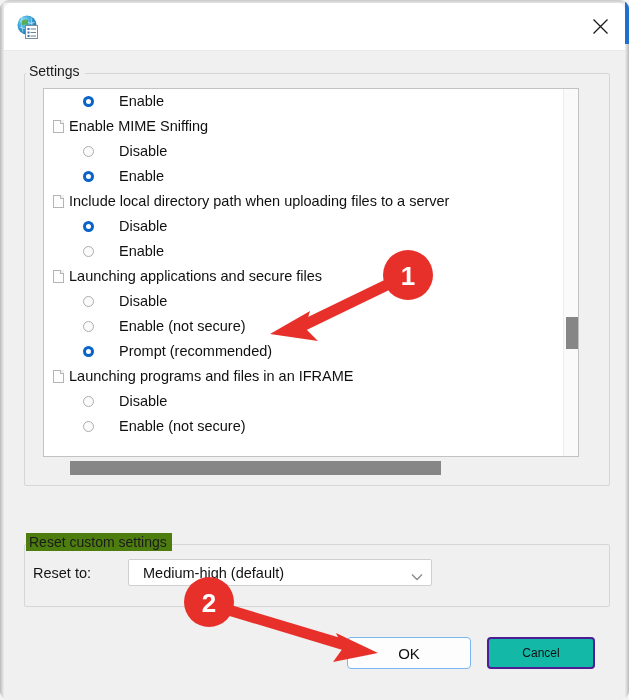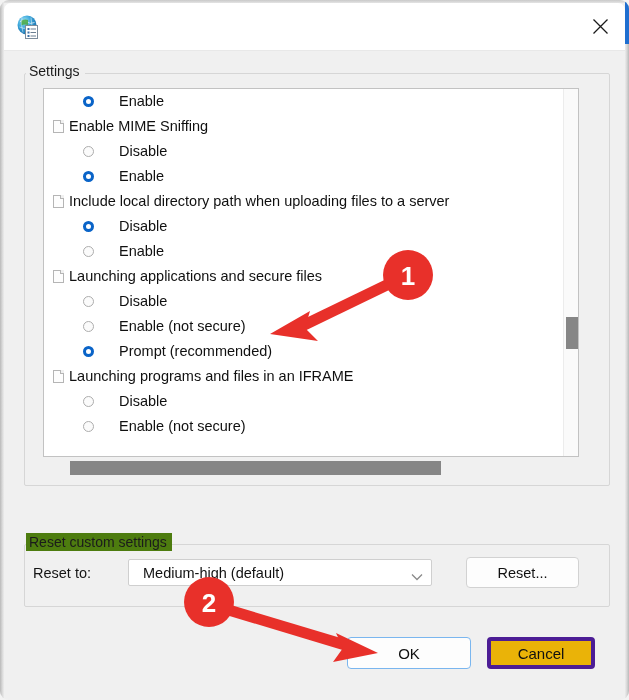--- a/index.html
+++ b/index.html
@@ -283,24 +283,24 @@
     display: flex;
     align-items: center;
     justify-content: center;
     cursor: default;
   }
   #cancel-button {
     position: absolute;
     left: 487px; top: 637px;
     width: 108px; height: 32px;
     box-sizing: border-box;
-    background: #eab308;
-    border: 4px solid #4c1d95;
+    background: #14b8a6;
+    border: 2px solid #4c1d95;
     border-radius: 4px;
-    font-size: 15px;
+    font-size: 12px;
     color: #101010;
     display: flex;
     align-items: center;
     justify-content: center;
     cursor: default;
   }
 
   
   #annotations {
     position: absolute;
@@ -398,21 +398,20 @@
 
   <div id="reset-combo">
     <div id="reset-combo-value">Medium-high (default)</div>
     <div id="reset-combo-chevron">
       <svg width="12" height="9" viewBox="0 0 12 9">
         <path d="M1 1.5 L6 6.5 L11 1.5" stroke="#8a8a8a" stroke-width="1.3" fill="none"></path>
       </svg>
     </div>
   </div>
 
-  <div id="reset-button">Reset...</div>
 
   <div id="ok-button">OK</div>
   <div id="cancel-button">Cancel</div>
 
   <svg id="annotations" viewBox="0 0 629 700">
     <g>
       <path d="M393 282 L300 327" stroke="#e8302a" stroke-width="11" fill="none"></path>
       <path d="M270 334 L310 311 L305 328 L318 341 Z" fill="#e8302a"></path>
       <circle cx="408" cy="275" r="25" fill="#e8302a"></circle>
       <text class="badge-num" x="408" y="285" text-anchor="middle">1</text>

